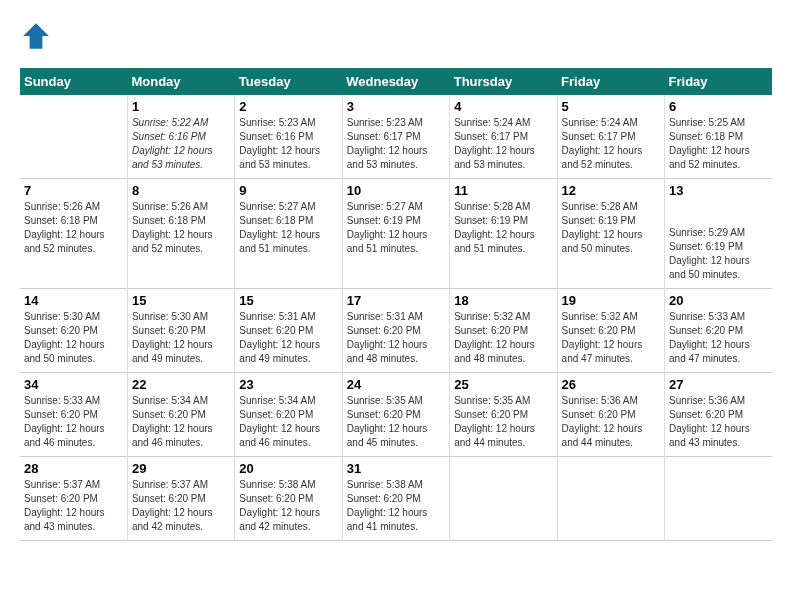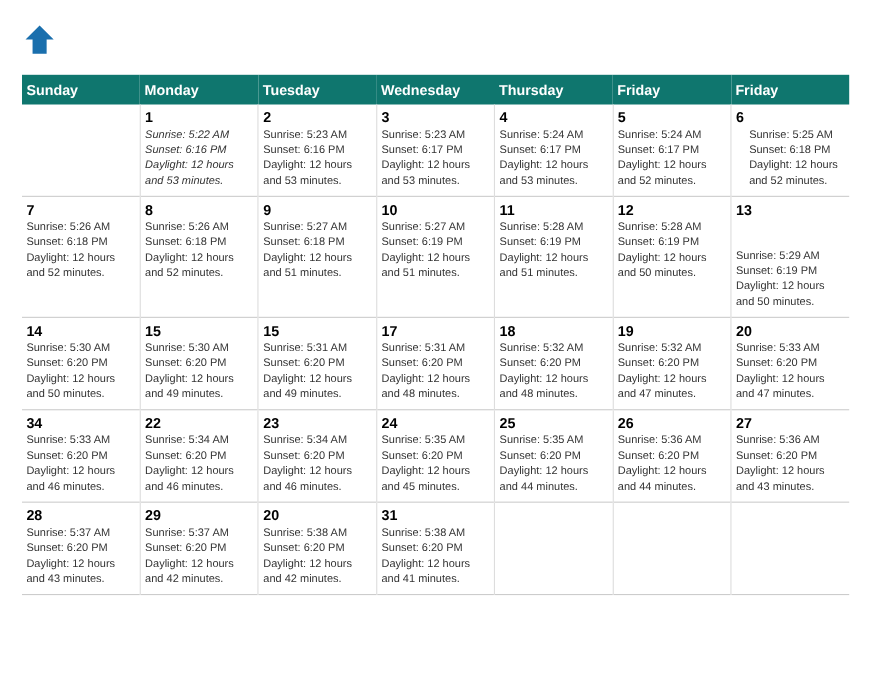--- a/index.html
+++ b/index.html
@@ -146,21 +146,21 @@
         </td>
         <td>
           <span class="day-number">5</span>
           <div class="day-info" style="white-space: pre-line;">Sunrise: 5:24 AM
 Sunset: 6:17 PM
 Daylight: 12 hours
 and 52 minutes.</div>
         </td>
         <td>
           <span class="day-number">6</span>
-          <div class="day-info" style="white-space: pre-line; margin-left: 12px;">Sunrise: 5:25 AM
+          <div class="day-info" style="white-space: pre-line;">Sunrise: 5:25 AM
 Sunset: 6:18 PM
 Daylight: 12 hours
 and 52 minutes.</div>
         </td>
       </tr>
       <tr>
         <td>
           <span class="day-number">7</span>
           <div class="day-info" style="white-space: pre-line;">Sunrise: 5:26 AM
 Sunset: 6:18 PM

